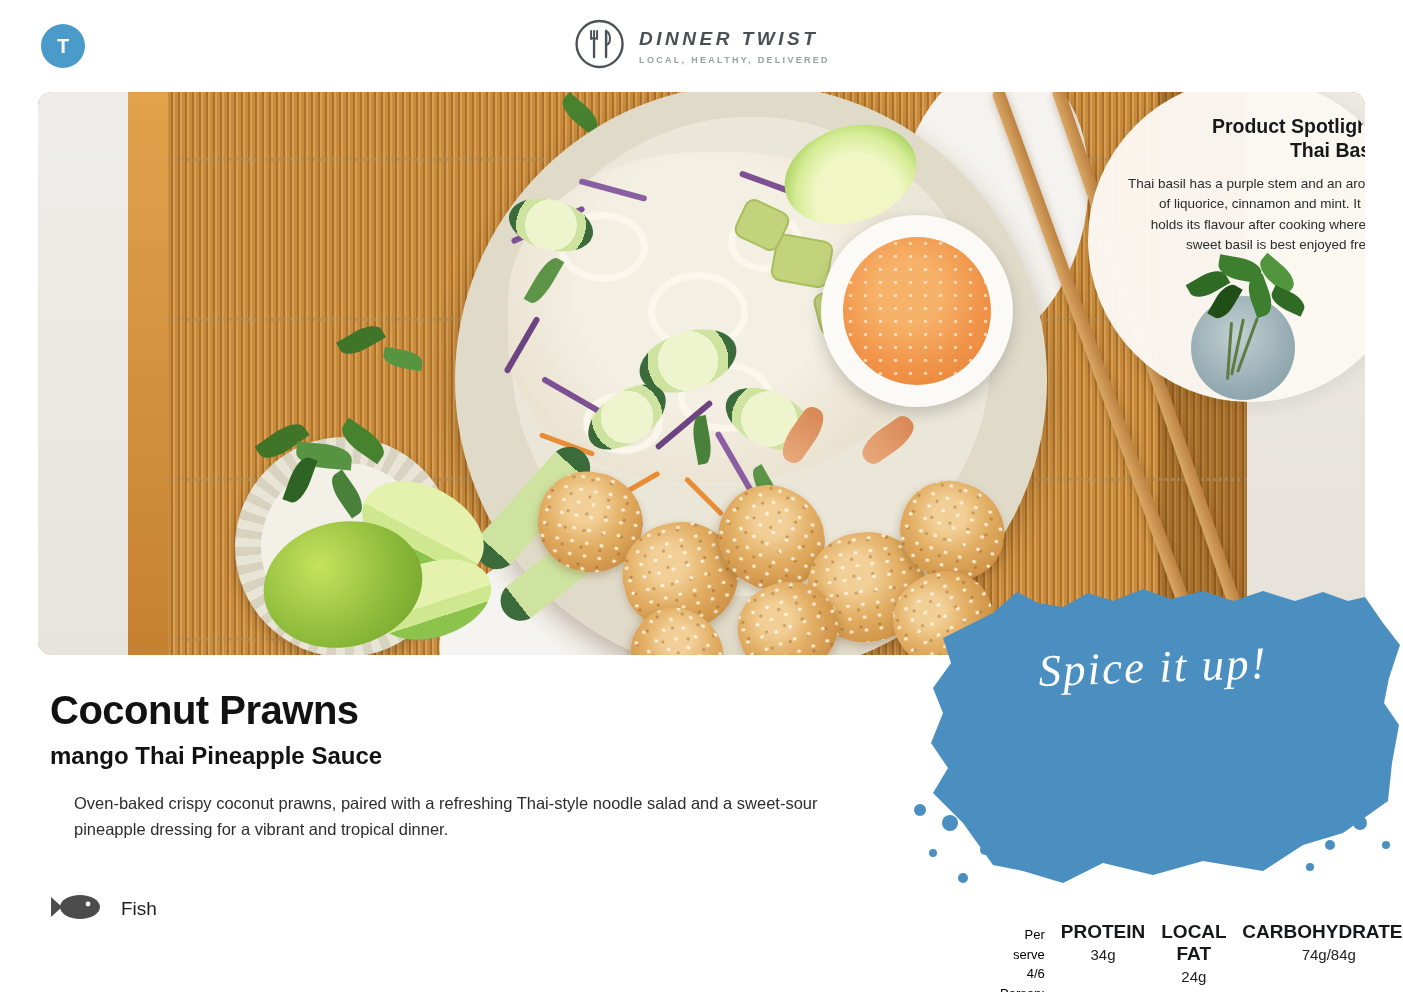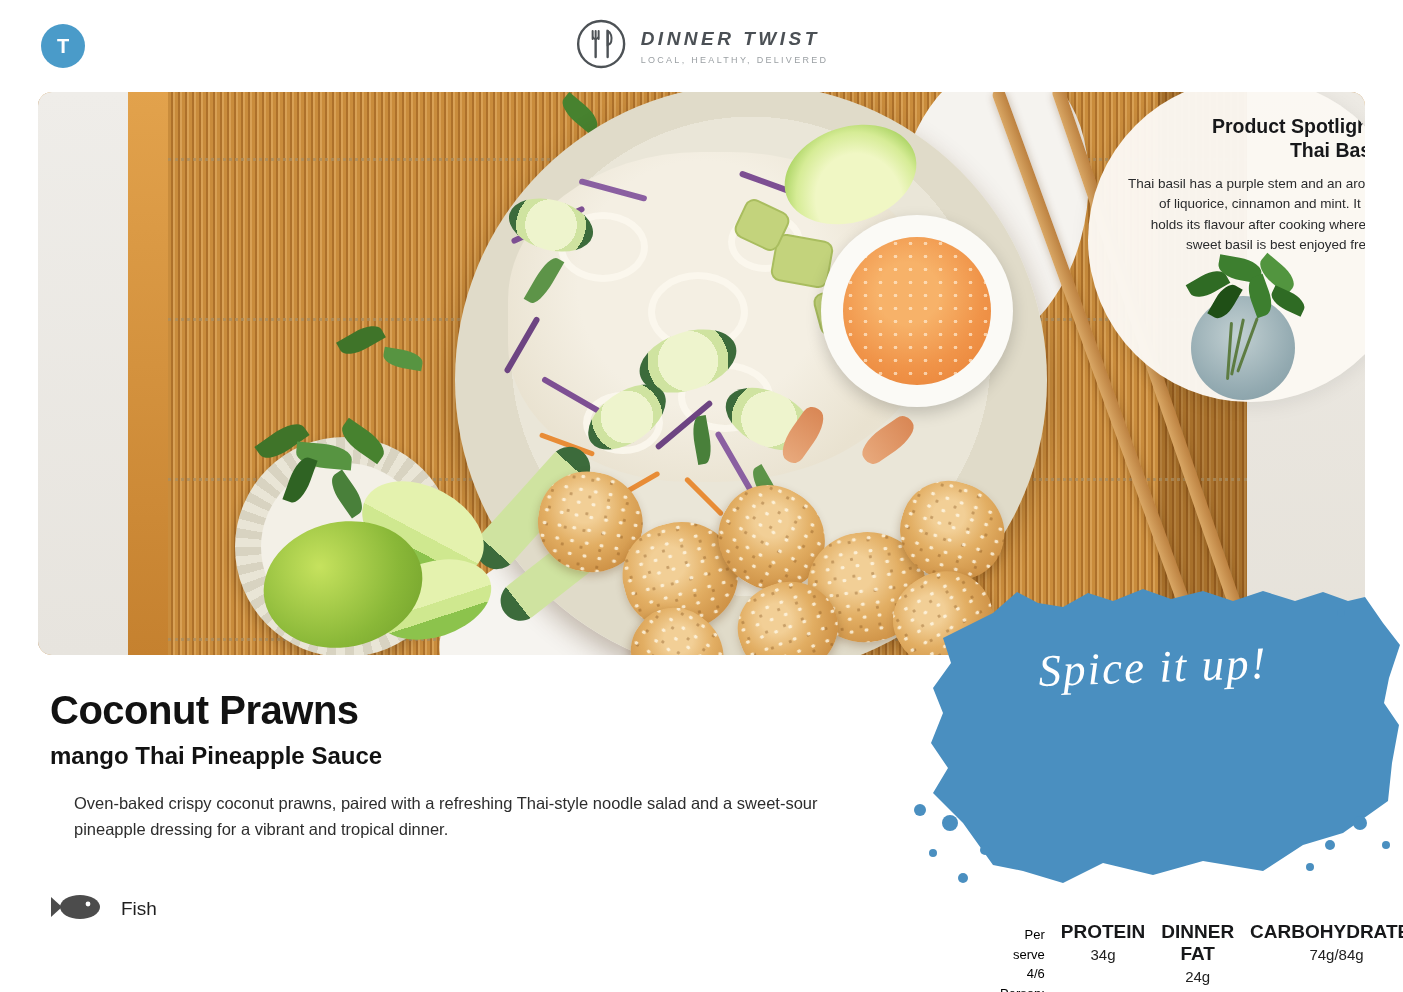--- a/index.html
+++ b/index.html
@@ -6,21 +6,21 @@
   html,body { width:1403px; height:992px; }
   body { font-family:"Liberation Sans", sans-serif; background:#ffffff; position:relative; overflow:hidden; }
   .abs { position:absolute; }
 
   
   .badge { left:41px; top:24px; width:44px; height:44px; border-radius:50%;
     background:#4a9bc9; color:#fff; display:flex; align-items:center; justify-content:center;
     font-size:20px; font-weight:700; }
   .logo-wrap { left:50%; top:18px; transform:translateX(-50%); display:flex; align-items:center; gap:14px; }
   .logo-text .brand-name { font-size:19px; font-weight:600; letter-spacing:3.5px; color:#4b5055;font-style:italic; }
-  .logo-text .brand-tag { font-size:9px; letter-spacing:2.3px; color:#9ba0a4; margin-top:5px; font-weight:400; }
+  .logo-text .brand-tag { font-size:9px; letter-spacing:2.3px; color:#9ba0a4; margin-top:5px; font-weight:700; }
 
   
   .photo { left:38px; top:92px; width:1327px; height:563px; border-radius:14px; overflow:hidden;
     background-color:#c98c3c;
     background-image:repeating-linear-gradient(90deg, rgba(122,62,10,0.35) 0 2px, rgba(255,214,150,0.28) 2px 4px, rgba(0,0,0,0) 4px 7px);
   }
   .wall-left { left:0; top:0; width:90px; height:563px; background:linear-gradient(180deg,#efede9,#e7e4de); }
   .wood-left { left:90px; top:0; width:40px; height:563px; background:linear-gradient(180deg,#e2a24c,#c5812f); }
   .mat-shade { left:1120px; top:0; width:89px; height:563px; background:rgba(80,40,0,0.28); }
   .wall-right { left:1209px; top:0; width:118px; height:563px; background:linear-gradient(180deg,#edeae4,#e6e2da); }
@@ -267,20 +267,20 @@
 <div class="abs nutrition">
   <div class="nutr-label">
     <div>Per serve</div>
     <div>4/6 Person:</div>
   </div>
   <div class="nutr-col">
     <div class="nutr-name">PROTEIN</div>
     <div class="nutr-value">34g</div>
   </div>
   <div class="nutr-col">
-    <div class="nutr-name">DINNER FAT</div>
+    <div class="nutr-name">LOCAL FAT</div>
     <div class="nutr-value">24g</div>
   </div>
   <div class="nutr-col">
     <div class="nutr-name">CARBOHYDRATES</div>
     <div class="nutr-value">74g/84g</div>
   </div>
 </div>
 
 </body></html>

